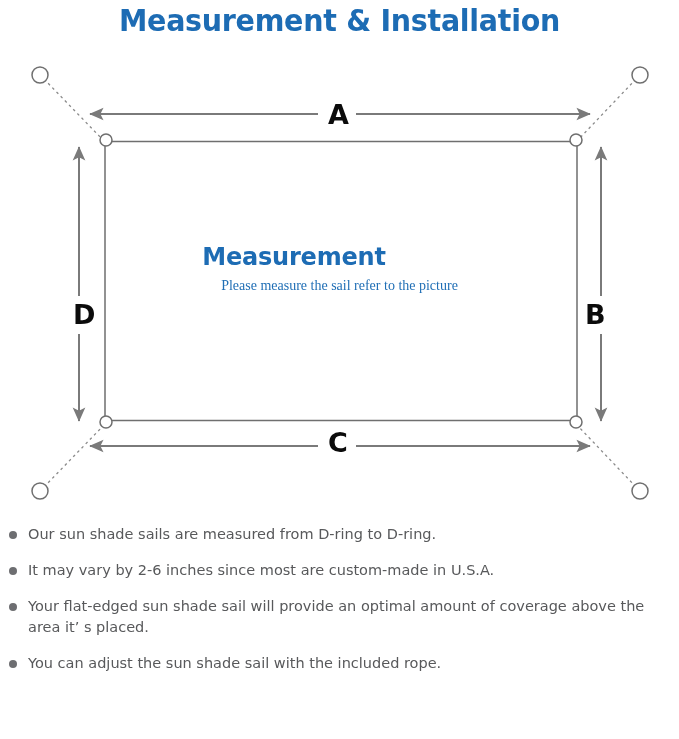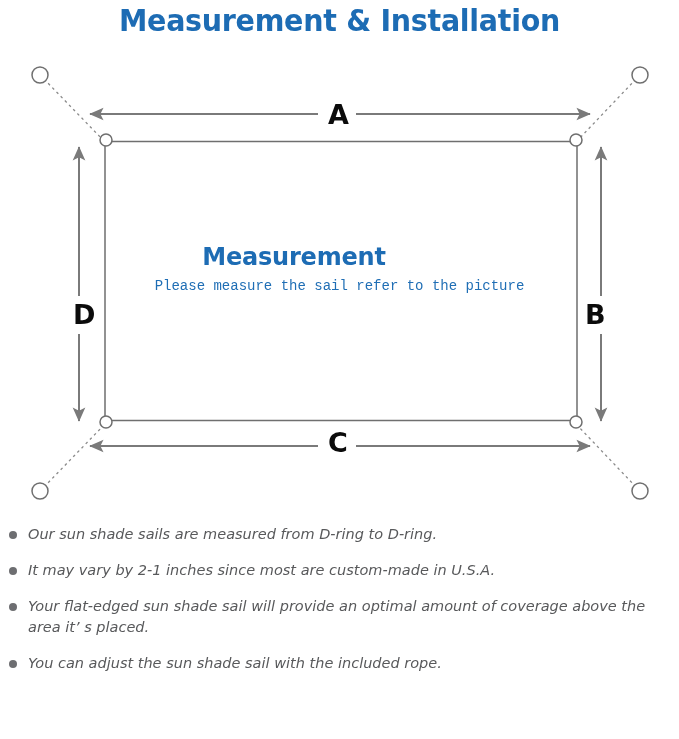--- a/index.html
+++ b/index.html
@@ -66,21 +66,21 @@
     letter-spacing: -0.2px;
     line-height: 30px;
     white-space: nowrap;
   }
   .sail-label-sub {
     position: absolute;
     left: 0;
     top: 230px;
     width: 679px;
     text-align: center;
-    font-family: Liberation Mono, monospace;
+    font-family: Liberation Serif, serif;
     font-size: 14px;
     color: #1f6eb5;
     line-height: 20px;
     white-space: nowrap;
   }
 
   
   .dim-letter {
     position: absolute;
     font-family: "DejaVu Sans", sans-serif;
@@ -105,21 +105,20 @@
     width: 679px;
   }
   .note-item {
     position: relative;
     padding-left: 28px;
     margin-bottom: 15px;
     font-family: "DejaVu Sans", sans-serif;
     font-size: 14.5px;
     line-height: 21px;
     color: #58595b;
-    font-style: italic;
   }
   .note-item:last-child { margin-bottom: 0; }
   .note-bullet {
     position: absolute;
     left: 9px;
     top: 7px;
     width: 8px;
     height: 8px;
     border-radius: 50%;
     background: #6d6e71;
@@ -200,21 +199,21 @@
     <div class="dim-letter dim-d">D</div>
   </div>
 
   <div class="notes">
     <div class="note-item">
       <span class="note-bullet"></span>
       <span class="note-text">Our sun shade sails are measured from D-ring to D-ring.</span>
     </div>
     <div class="note-item">
       <span class="note-bullet"></span>
-      <span class="note-text">It may vary by 2-1 inches since most are custom-made in U.S.A.</span>
+      <span class="note-text">It may vary by 2-6 inches since most are custom-made in U.S.A.</span>
     </div>
     <div class="note-item">
       <span class="note-bullet"></span>
       <span class="note-text">Your flat-edged sun shade sail will provide an optimal amount of coverage above the area it’ s placed.</span>
     </div>
     <div class="note-item">
       <span class="note-bullet"></span>
       <span class="note-text">You can adjust the sun shade sail with the included rope.</span>
     </div>
   </div>

